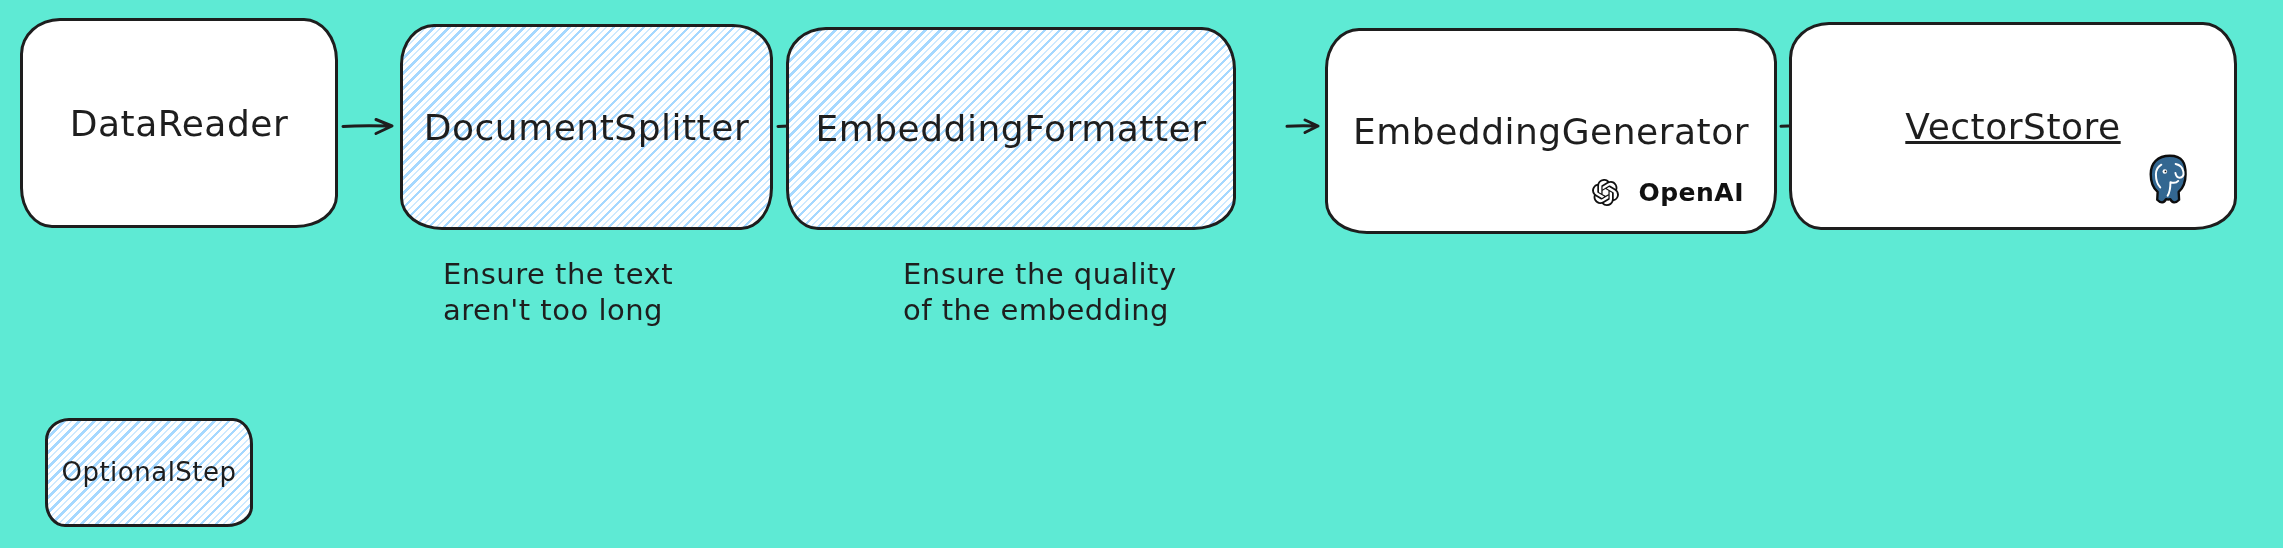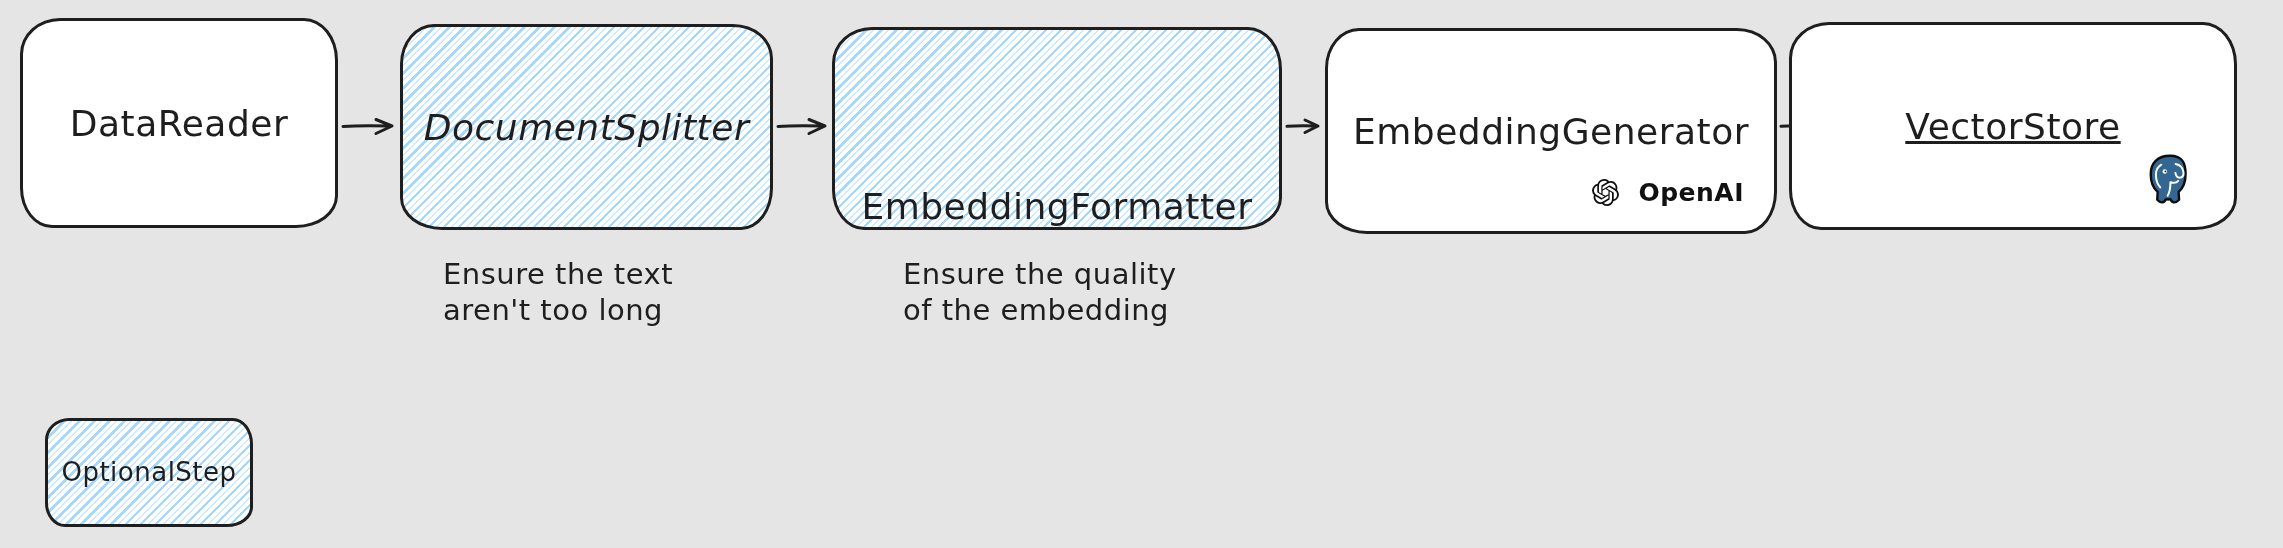--- a/index.html
+++ b/index.html
@@ -5,21 +5,21 @@
   :root{
     --hatch-blue:#a5d8ff;
     --stroke:#1e1e1e;
     --postgres-blue:#336791;
   }
   *{margin:0;padding:0;box-sizing:border-box;}
   body{background:#fff;font-family:"DejaVu Sans","Liberation Sans",sans-serif;}
   .canvas{
     position:relative;
     width:2283px;height:548px;
-    background:#e5e5e5;
+    background:#5eead4;
     overflow:hidden;
     color:var(--stroke);
   }
   .node{
     position:absolute;
     border:3px solid var(--stroke);
     background:#fff;
     display:flex;align-items:center;justify-content:center;
     font-size:36px;
     letter-spacing:.5px;
@@ -67,29 +67,29 @@
 <div class="canvas">
 
   <div class="node r1" style="left:20px;top:18px;width:318px;height:210px;">
     <span class="node-label">DataReader</span>
   </div>
 
   <svg class="arrow" style="left:338px;" width="62" height="28" viewBox="0 0 62 28">
     <path d="M5 14.5 C22 13.2 38 13.6 52 14 M38 7.5 L54 14 L38 21.5"></path>
   </svg>
 
-  <div class="node r2 hatched" style="left:400px;top:24px;width:373px;height:206px;font-style:italic;">
+  <div class="node r2 hatched" style="left:400px;top:24px;width:373px;height:206px;">
     <span class="node-label">DocumentSplitter</span>
   </div>
 
   <svg class="arrow" style="left:773px;" width="60" height="28" viewBox="0 0 60 28">
     <path d="M5 14.5 C21 13.2 36 13.6 50 14 M36 7.5 L52 14 L36 21.5"></path>
   </svg>
 
-  <div class="node r1 hatched" style="left:832px;top:27px;width:450px;height:203px;align-items:flex-end;">
+  <div class="node r1 hatched" style="left:786px;top:27px;width:450px;height:203px;">
     <span class="node-label">EmbeddingFormatter</span>
   </div>
 
   <svg class="arrow" style="left:1283px;" width="42" height="28" viewBox="0 0 42 28">
     <path d="M4 14.3 C14 13.5 24 13.6 33 14 M22 8 L35 14 L22 20.5"></path>
   </svg>
 
   <div class="node r2" style="left:1325px;top:28px;width:452px;height:206px;">
     <span class="node-label">EmbeddingGenerator</span>
     <div class="badge">

